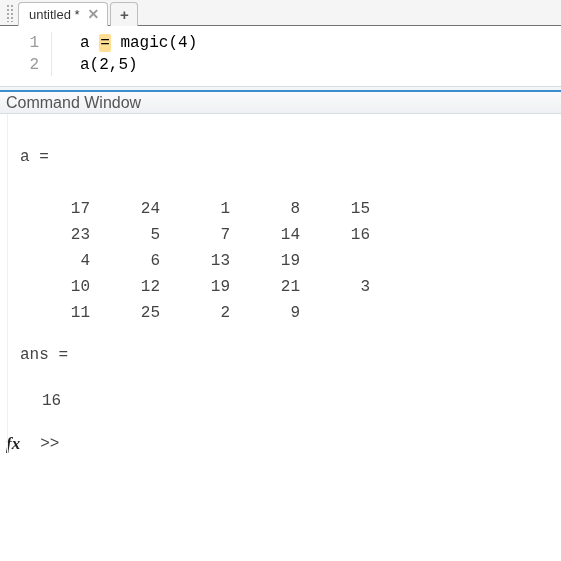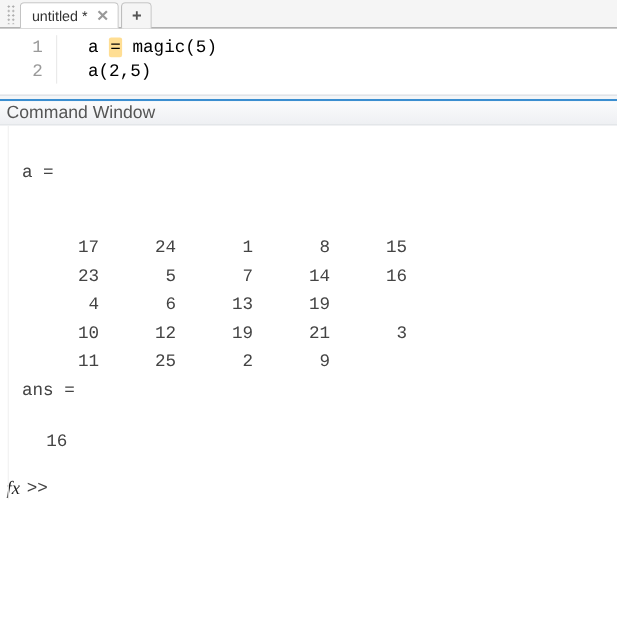--- a/index.html
+++ b/index.html
@@ -128,39 +128,38 @@
   }
   .matrix-row {
     display: flex;
     height: 26px;
     line-height: 26px;
   }
   .matrix-cell {
     width: 70px;
     text-align: right;
     padding-right: 22px;
-    margin-top: 16px;
   }
   .ans-val {
     padding-left: 32px;
     height: 26px;
     line-height: 26px;
   }
   .prompt-row {
     display: flex;
     align-items: center;
     margin-top: 20px;
   }
   .fx {
     font-family: "Times New Roman", serif;
     font-style: italic;
-    font-weight: normal;
+    font-weight: bold;
     font-size: 17px;
     color: #222;
-    margin-right: 6px;
+    margin-right: 20px;
     margin-left: -4px;
   }
   .prompt {
     color: #444;
   }
 </style>
 </head>
 <body>
 
 <div class="tabbar">
@@ -173,21 +172,21 @@
     <span>+</span>
   </div>
 </div>
 
 <div class="editor">
   <div class="gutter" id="gutter">
       <div>1</div>
       <div>2</div>
     </div>
   <div class="code" id="code">
-      <div class="line"><span>a </span><span class="eq-warn">=</span><span> magic(5)</span></div>
+      <div class="line"><span>a </span><span class="eq-warn">=</span><span> magic(4)</span></div>
       <div class="line"><span>a(2,5)</span></div>
     </div>
 </div>
 
 <div class="divider"></div>
 
 <div class="cw-header">Command Window</div>
 
 <div class="cw-body">
   <div class="cw-gutter-line"></div>

